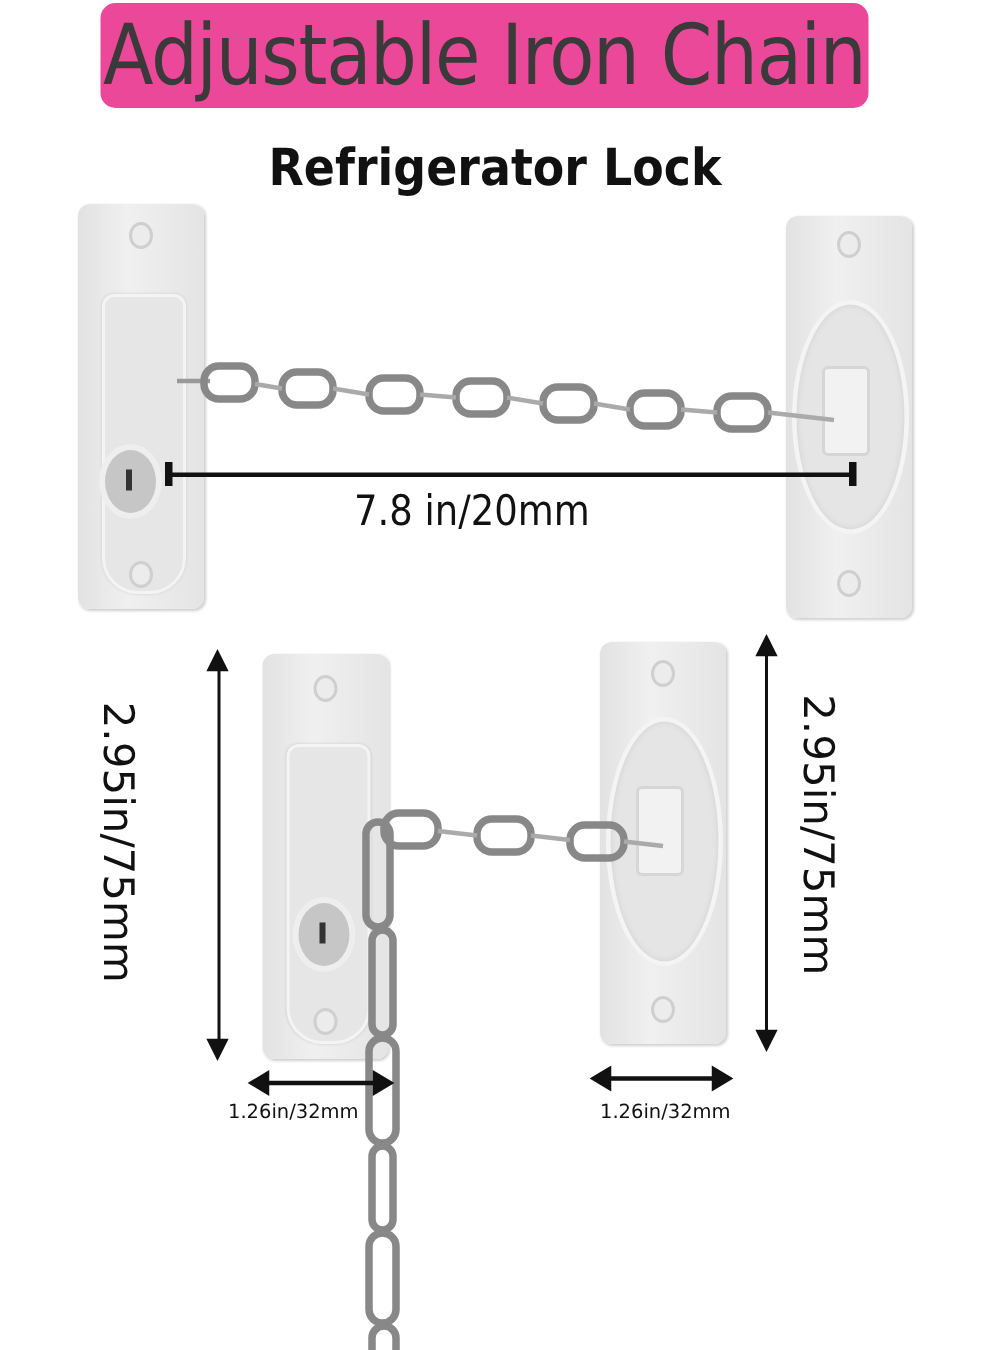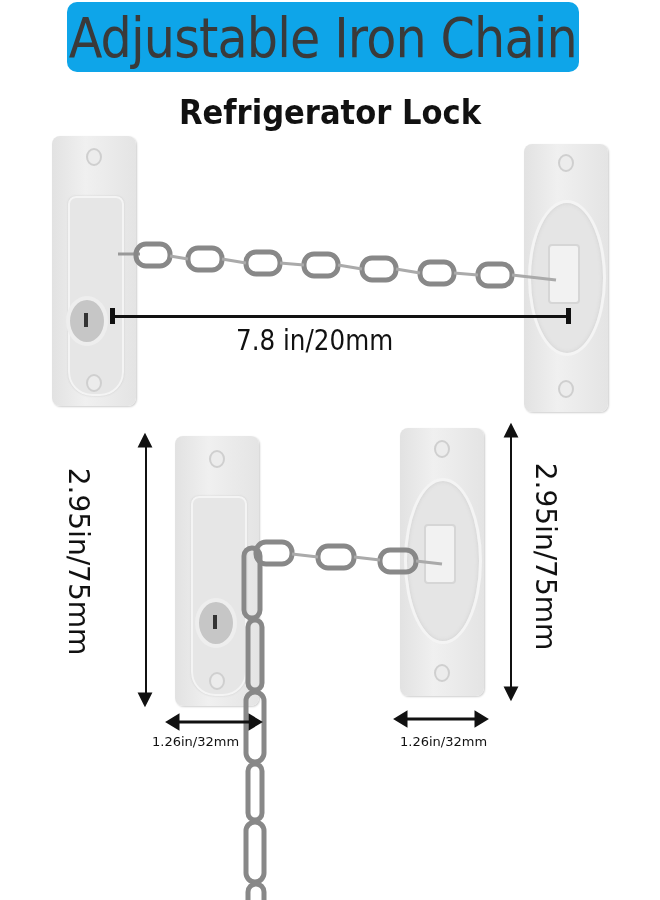--- a/index.html
+++ b/index.html
@@ -1,17 +1,17 @@
 <!DOCTYPE html>
 <html><head>
 <meta charset="utf-8">
 <style>
   html,body{margin:0;padding:0;background:#fff;}
   body{width:660px;height:900px;position:relative;overflow:hidden;font-family:"Liberation Sans",sans-serif;}
-  .title-bar{position:absolute;left:67px;top:2px;width:512px;height:70px;background:#0ea5e9;border-radius:10px;display:flex;align-items:center;justify-content:center;}
+  .title-bar{position:absolute;left:67px;top:2px;width:512px;height:70px;background:#ec4899;border-radius:10px;display:flex;align-items:center;justify-content:center;}
   .title-text{font-size:56px;color:#3a3a3a;letter-spacing:-1px;font-family:"DejaVu Sans",sans-serif;font-weight:normal;transform:scaleX(0.88);white-space:nowrap;}
   .subtitle{position:absolute;left:0;width:660px;top:92px;text-align:center;font-size:34px;font-weight:bold;color:#111;font-family:"DejaVu Sans",sans-serif;transform:scaleX(0.9);}
   .plate{position:absolute;background:linear-gradient(90deg,#e2e2e2,#f0f0f0 40%,#e4e4e4);border-radius:8px;box-shadow:1px 1px 2px #cfcfcf;}
   .hole{position:absolute;width:12px;height:14px;border-radius:50%;border:2px solid #cfcfcf;background:#ececec;}
   .latch{position:absolute;background:#e6e6e6;border:2px solid #f4f4f4;border-radius:6px;box-shadow:0 0 2px #ccc;}
   .keyhole{position:absolute;border-radius:50%;background:#c6c6c6;border:4px solid #eeeeee;}
   .keyhole::after{content:"";position:absolute;left:42%;top:30%;width:4px;height:14px;background:#333;}
   .oval{position:absolute;border-radius:50%;border:3px solid #f4f4f4;background:#e5e5e5;box-shadow:inset 0 0 4px #d0d0d0;}
   .knob{position:absolute;background:#f2f2f2;border:2px solid #d6d6d6;border-radius:4px;}
   .dim-line{position:absolute;background:#111;}

